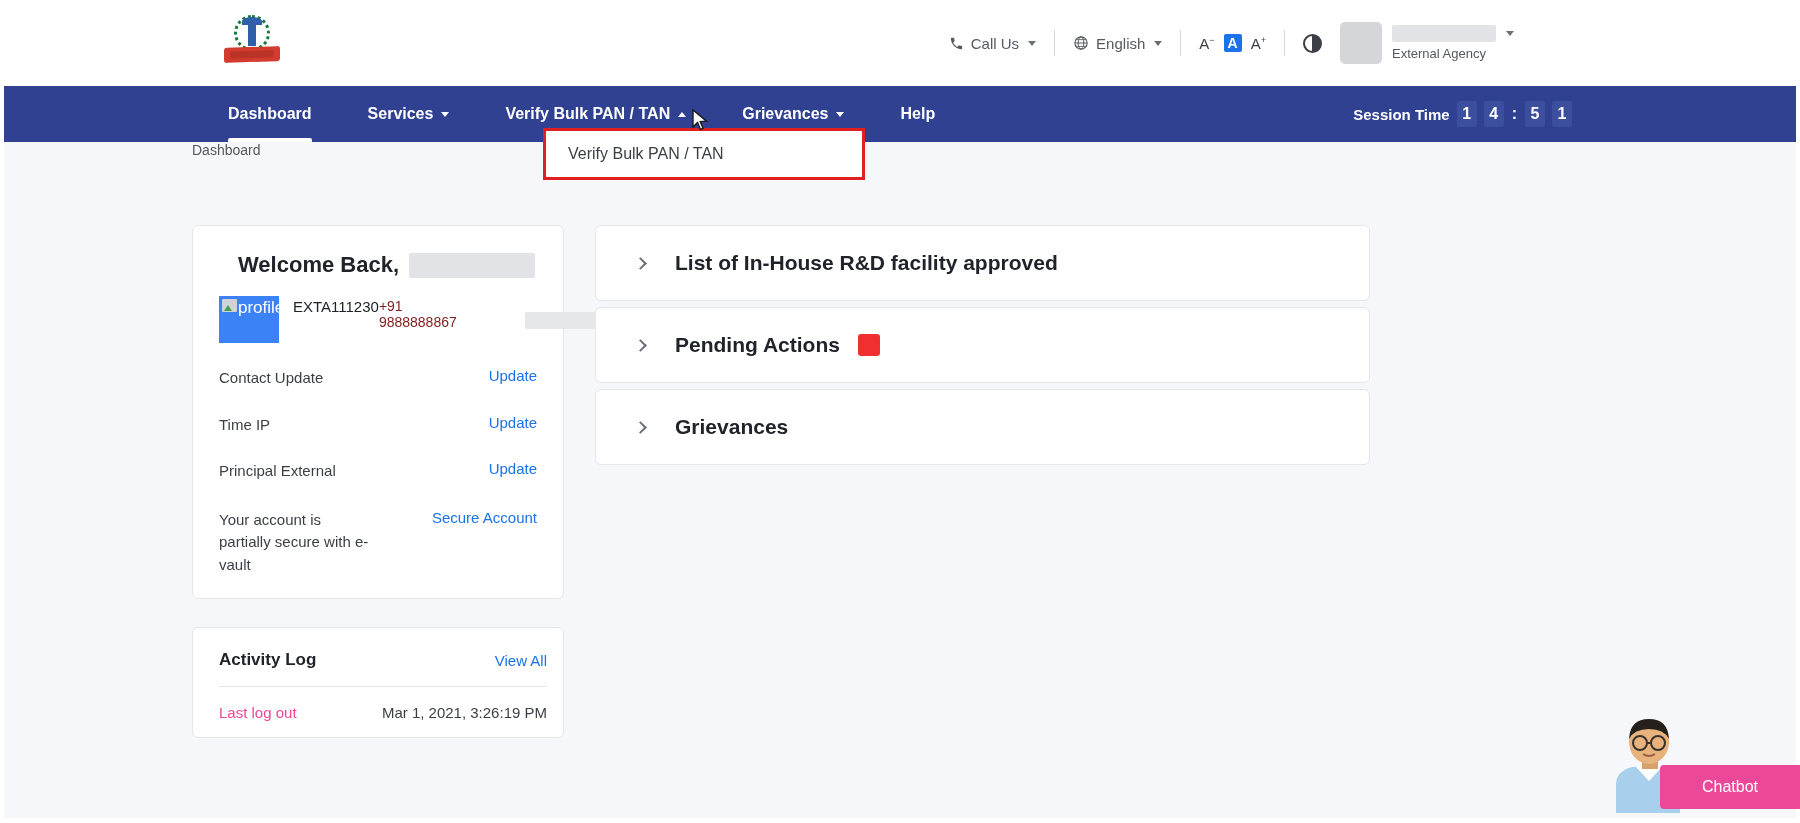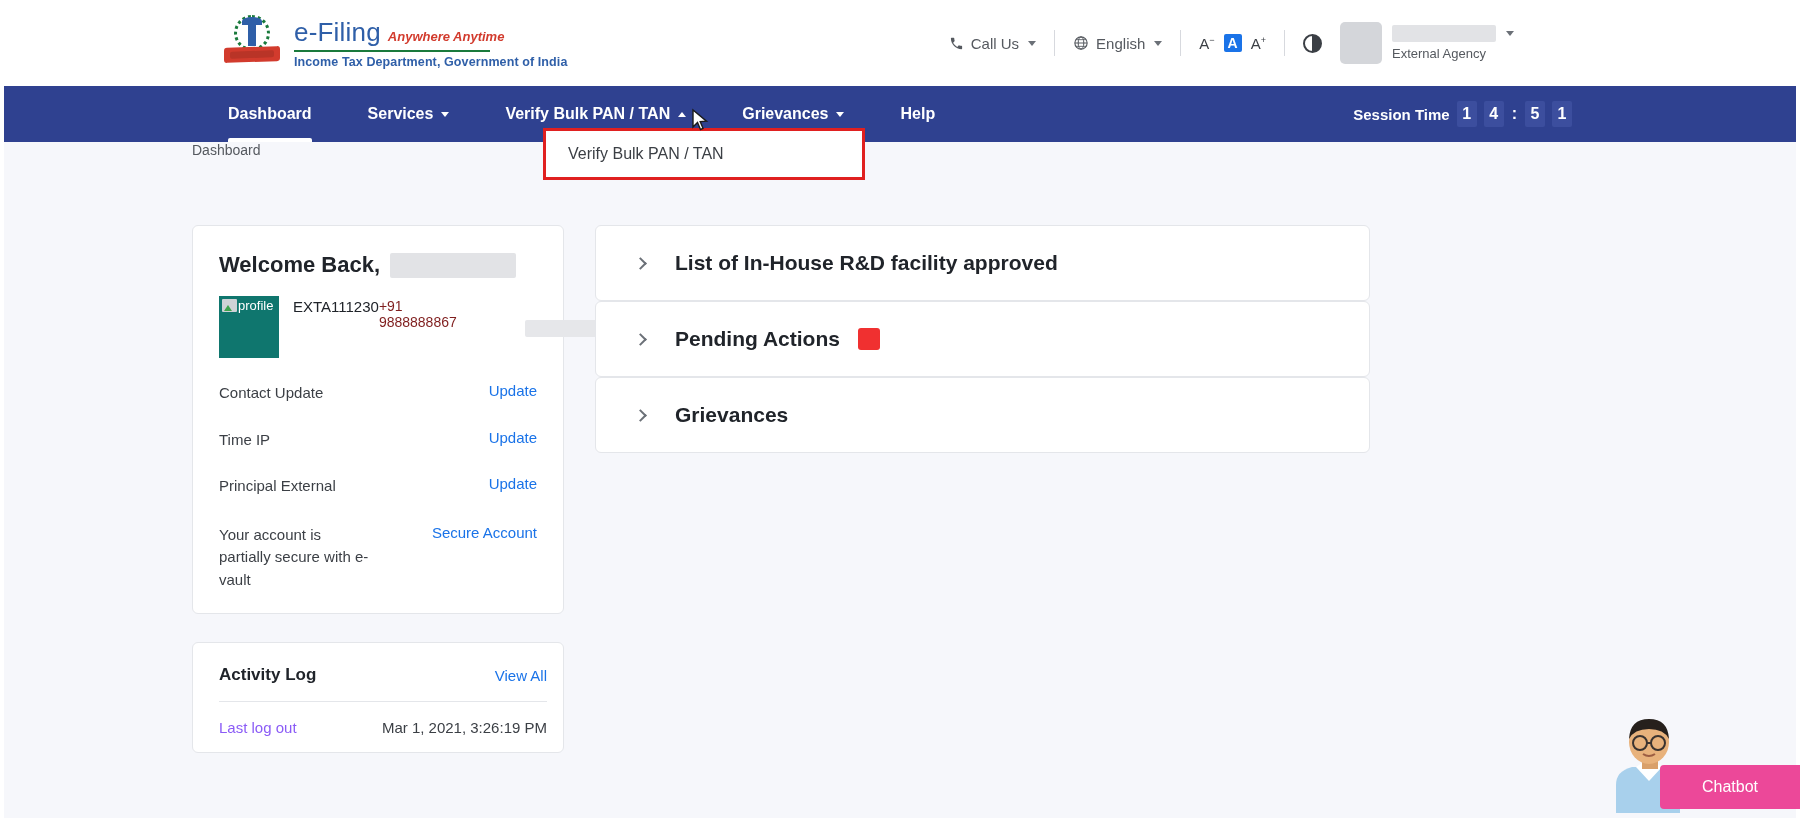--- a/index.html
+++ b/index.html
@@ -151,29 +151,29 @@
 
   
   .main { position: absolute; top: 225px; left: 0; width: 1800px; }
   .col-left { position: absolute; left: 192px; top: 0; width: 372px; }
   .col-right { position: absolute; left: 595px; top: 0; width: 775px; }
 
   .card {
     background: #ffffff; border: 1px solid #e4e6ea; border-radius: 6px;
   }
   .welcome-card { padding: 26px 26px 22px 26px; }
-  .welcome-row { display: flex; align-items: center; gap: 10px; }
+  .welcome-row { display: flex; align-items: center; gap: 10px; margin-left: 19px; }
   .welcome-title { font-size: 22px; font-weight: bold; color: #20242a; }
   .name-redact {
     width: 126px; height: 25px; background: #e2e3e6; border-radius: 2px;
   }
   .profile-row { display: flex; gap: 14px; margin-top: 18px; }
   .broken-img {
-    width: 60px; height: 62px; background: #0f766e; flex: none;
-    position: relative; font-size: 13px; color: #ffffff;
+    width: 60px; height: 47px; background: #3b82f6; flex: none;
+    position: relative; font-size: 17px; color: #ffffff;
   }
   .broken-img .glyph {
     position: absolute; left: 3px; top: 3px; width: 15px; height: 13px;
     background: #cfd2d6; border-radius: 1px; overflow: hidden;
   }
   .broken-img .glyph::after {
     content: ""; position: absolute; left: 2px; bottom: 1px;
     width: 8px; height: 6px; background: #3fa34d;
     clip-path: polygon(0 100%, 50% 0, 100% 100%);
   }
@@ -203,26 +203,26 @@
   .activity-head {
     display: flex; align-items: center; justify-content: space-between;
     padding-bottom: 16px; border-bottom: 1px solid #e4e6ea;
   }
   .activity-title { font-size: 17px; font-weight: bold; color: #20242a; }
   .activity-viewall { font-size: 15px; color: #1a73e8; cursor: pointer; }
   .activity-row {
     display: flex; align-items: center; justify-content: space-between;
     padding-top: 17px;
   }
-  .act-label { font-size: 15px; color: #8b5cf6; }
+  .act-label { font-size: 15px; color: #ec4899; }
   .act-value { font-size: 15px; color: #3b3f45; }
 
   .acc {
     background: #ffffff; border: 1px solid #e4e6ea; border-radius: 6px;
-    height: 76px; display: flex; align-items: center; margin-bottom: 0;
+    height: 76px; display: flex; align-items: center; margin-bottom: 6px;
     cursor: pointer;
   }
   .acc-chev {
     margin-left: 40px; margin-right: 30px;
     width: 9px; height: 9px; border-right: 2px solid #6b7077;
     border-top: 2px solid #6b7077; transform: rotate(45deg);
   }
   .acc-title { font-size: 21px; font-weight: bold; color: #20242a; }
   .acc-badge {
     width: 22px; height: 22px; background: #f03030;
@@ -252,28 +252,20 @@
 <div class="page">
 
   <div class="topbar">
 
     <div class="logo-wrap">
       <div class="emblem">
         <div class="ring"></div>
           <div class="pillar"></div>
         <div class="cap"></div>
           <div class="banner"></div>
-      </div>
-      <div class="brand">
-        <div class="brand-line1">
-          <span class="brand-efiling">e-Filing</span>
-          <span class="brand-tag">Anywhere Anytime</span>
-        </div>
-        <div class="brand-rule"></div>
-        <div class="brand-dept">Income Tax Department, Government of India</div>
       </div>
     </div>
 
     <div class="hdr-right">
 
       <div class="hdr-item">
         <svg class="icon-phone" viewBox="0 0 24 24">
           <path fill="#55595f" d="M6.6 10.8c1.4 2.8 3.8 5.1 6.6 6.6l2.2-2.2c.3-.3.7-.4 1-.2 1.2.4 2.4.6 3.6.6.6 0 1 .4 1 1V20c0 .6-.4 1-1 1C11 21 3 13 3 3.6c0-.6.4-1 1-1h3.4c.6 0 1 .4 1 1 0 1.3.2 2.5.6 3.6.1.3 0 .7-.2 1l-2.2 2.6z"></path>
         </svg>
         <span>Call Us</span>

